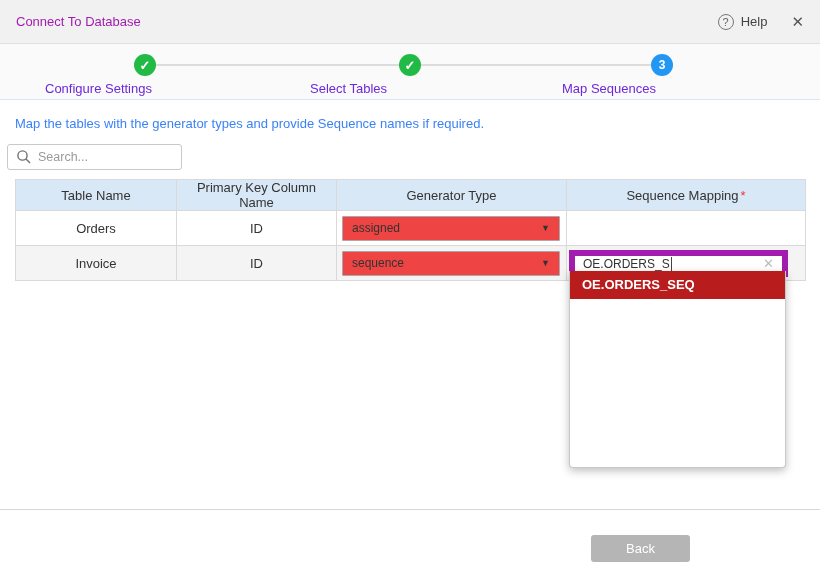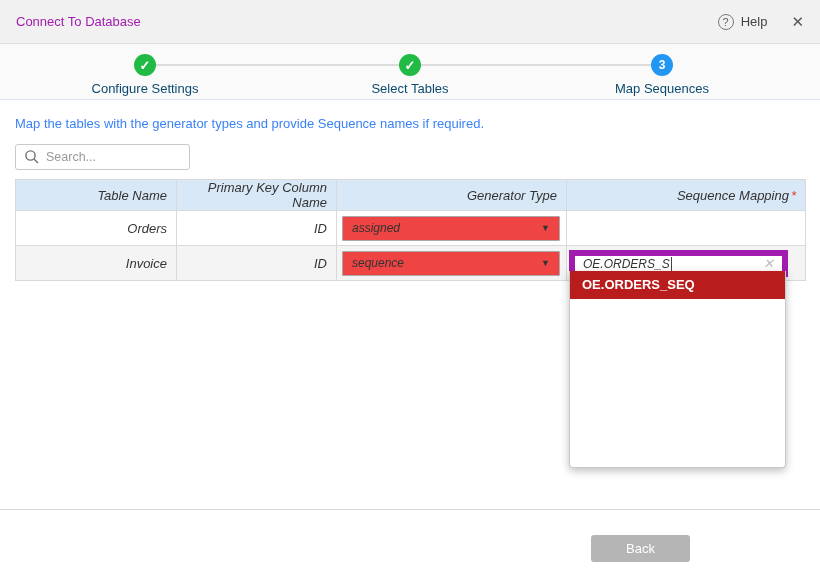--- a/index.html
+++ b/index.html
@@ -21,35 +21,35 @@
   
   .stepper { position:relative; height:56px; background:#fafafa; border-bottom:1px solid #dde6ee; }
   .step-line { position:absolute; top:20px; height:2px; background:#dcdcdc; z-index:0; }
   .step-line.l1 { left:145px; width:265px; }
   .step-line.l2 { left:410px; width:252px; }
   .step-circle { position:absolute; top:10px; width:22px; height:22px; border-radius:50%;
                  display:flex; align-items:center; justify-content:center; z-index:1;
                  color:#fff; font-weight:bold; }
   .step-circle.complete { background:#21ba45; font-size:13px; }
   .step-circle.active { background:#2196f3; font-size:12px; }
-  .step-label { position:absolute; top:37px; width:200px; text-align:center;
-                font-size:13px; color:#0c4a6e; }
+  .step-label { position:absolute; top:37px; width:200px; 
+                font-size:13px; color:#6d28d9; }
 
   
   .desc { margin:16px 15px 13px 15px; font-size:13px; color:#3b82f6; }
-  .search-wrap { position:relative; margin:0 15px; width:142px; }
+  .search-wrap { position:relative; margin:0 7px; width:142px; }
   .search-input { width:175px; height:26px; border:1px solid #c9c9c9; border-radius:3px;
                   padding:0 8px 0 30px; font-size:12.5px; color:#333;
                   font-family:"Liberation Sans", sans-serif; outline:none; }
   .search-input::placeholder { color:#9a9a9a; }
   .search-icon { position:absolute; left:9px; top:5px; width:16px; height:16px; }
 
   
   table.map-table { border-collapse:collapse; table-layout:fixed; margin:9px 15px 0 15px; width:790px; }
-  .map-table th, .map-table td { border:1px solid #d9d9d9; font-size:13px; text-align:right;font-style:italic; }
+  .map-table th, .map-table td { border:1px solid #d9d9d9; font-size:13px; text-align:center; }
   .map-table th { background:#d9e8f6; height:22px; padding:0 9px; font-weight:500; color:#333; }
   .map-table td { height:35px; padding:0 9px; color:#333; background:#fff; }
   .map-table tr.alt td { background:#f4f4f4; }
   .req { color:#e53935; margin-left:2px; }
   td.ctrl-cell { padding:0 5px; }
   .gen-select { width:218px; height:25px; border:1px solid #a9a9a9; background:#ef4444; border-radius:1px;
                 display:flex; align-items:center; justify-content:space-between;
                 padding:0 9px; font-size:12px; color:#333; cursor:pointer; }
   .gen-arrow { font-size:9px; color:#333; }
   td.seq-cell { padding:0; position:relative; }

